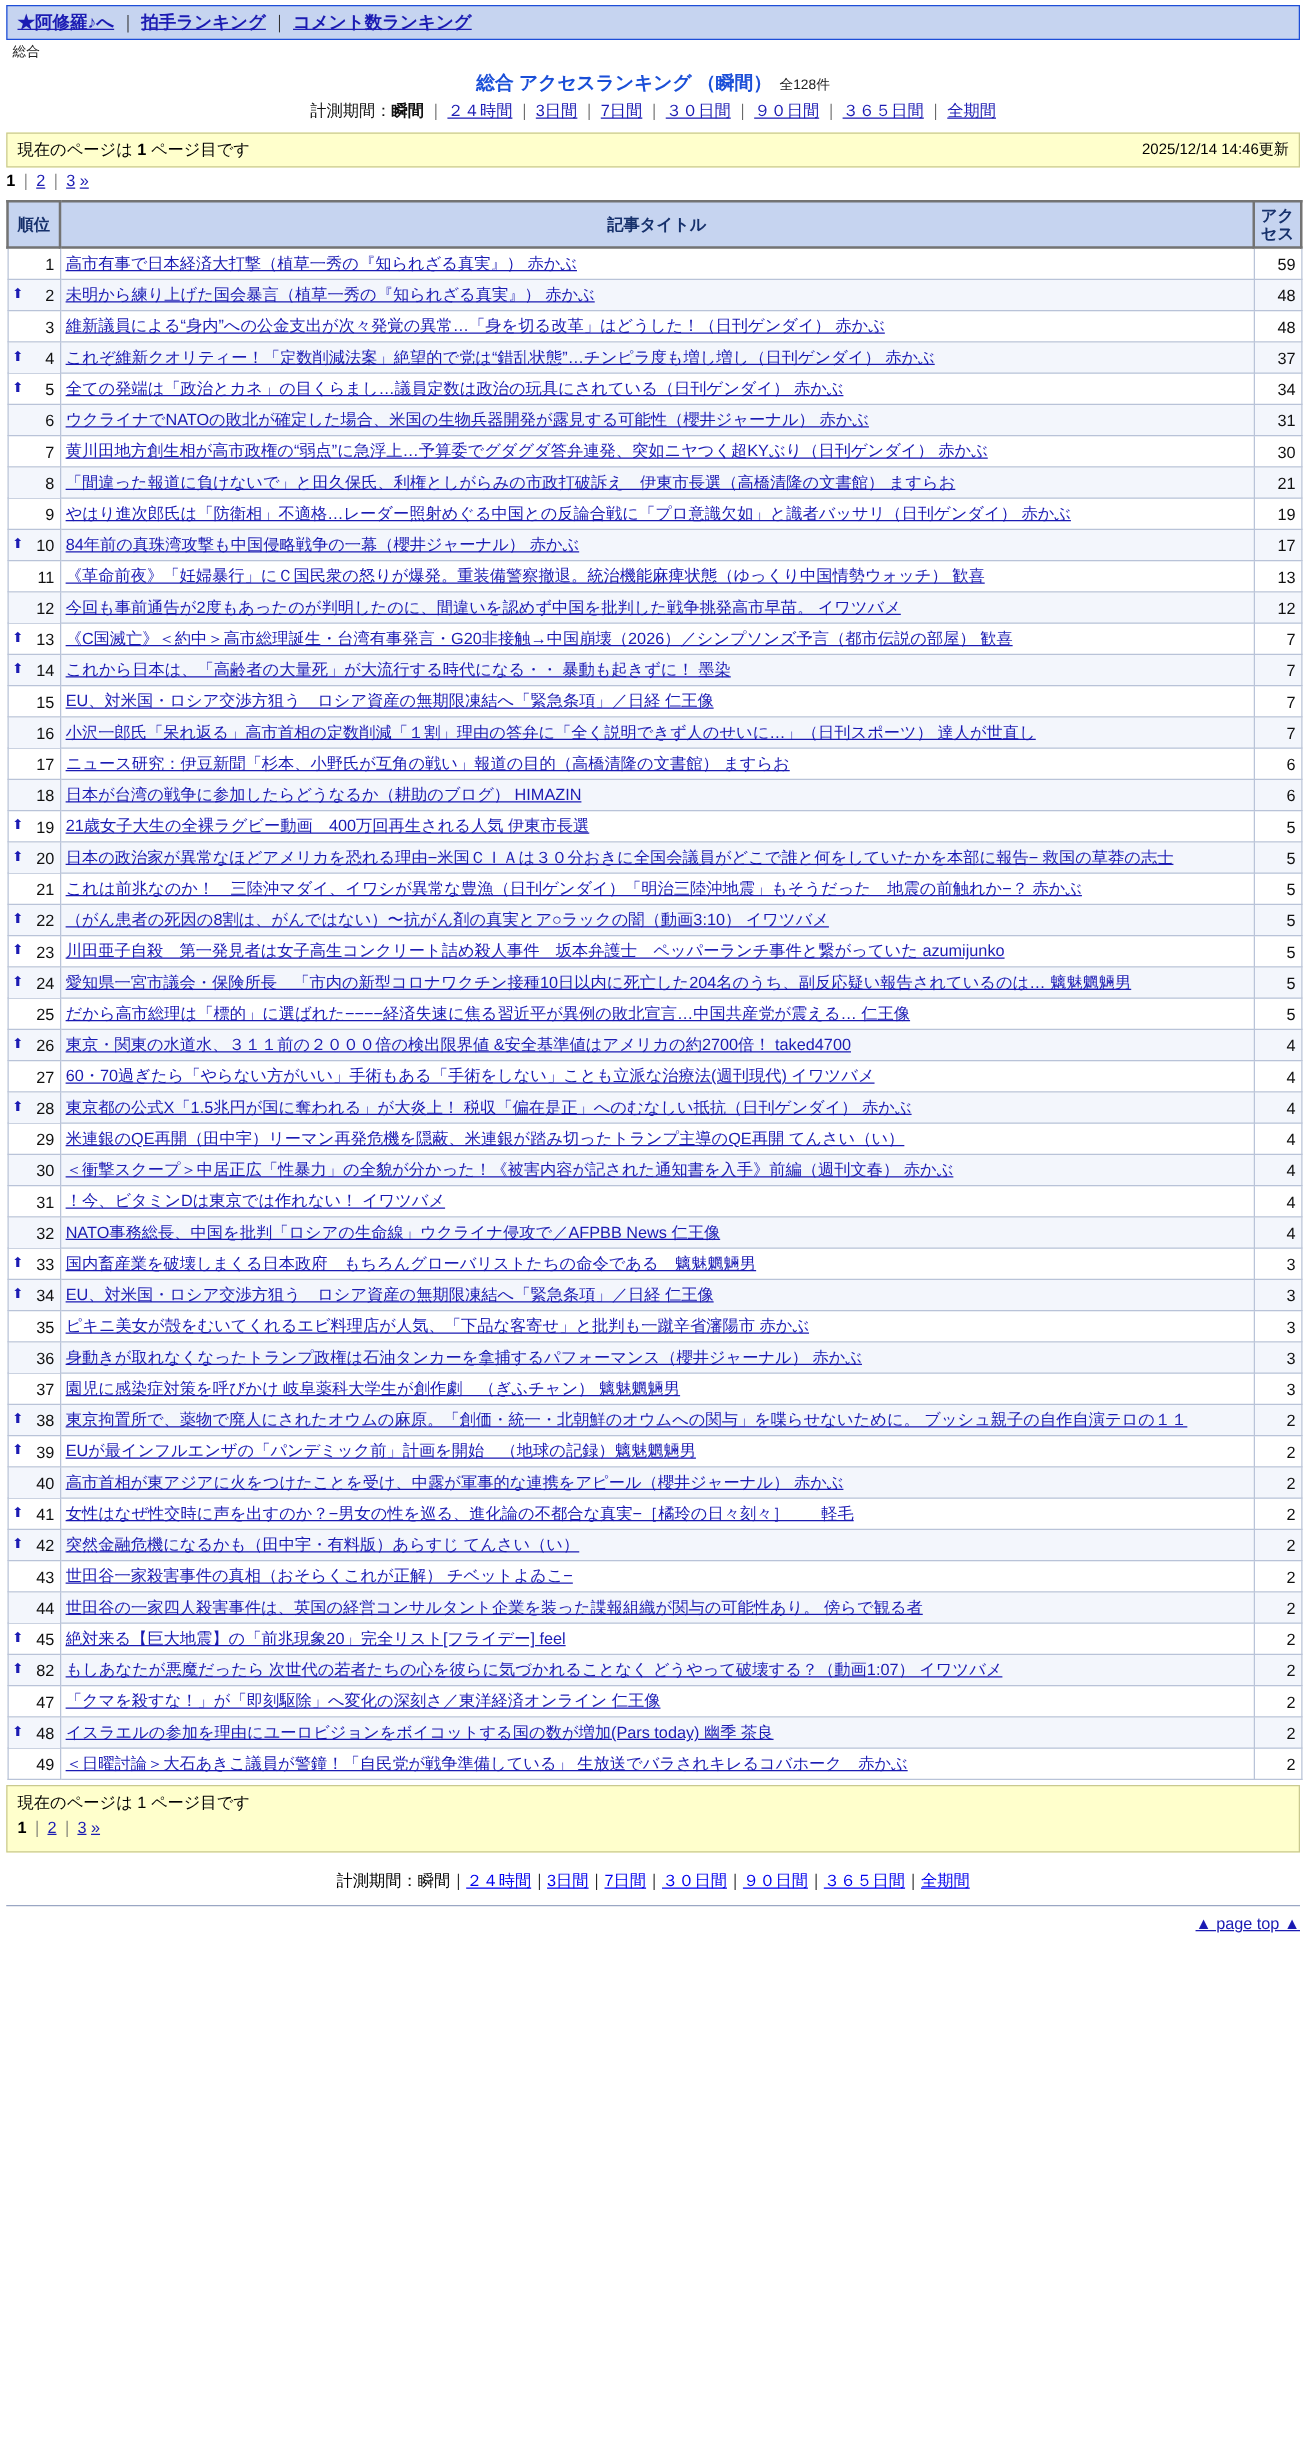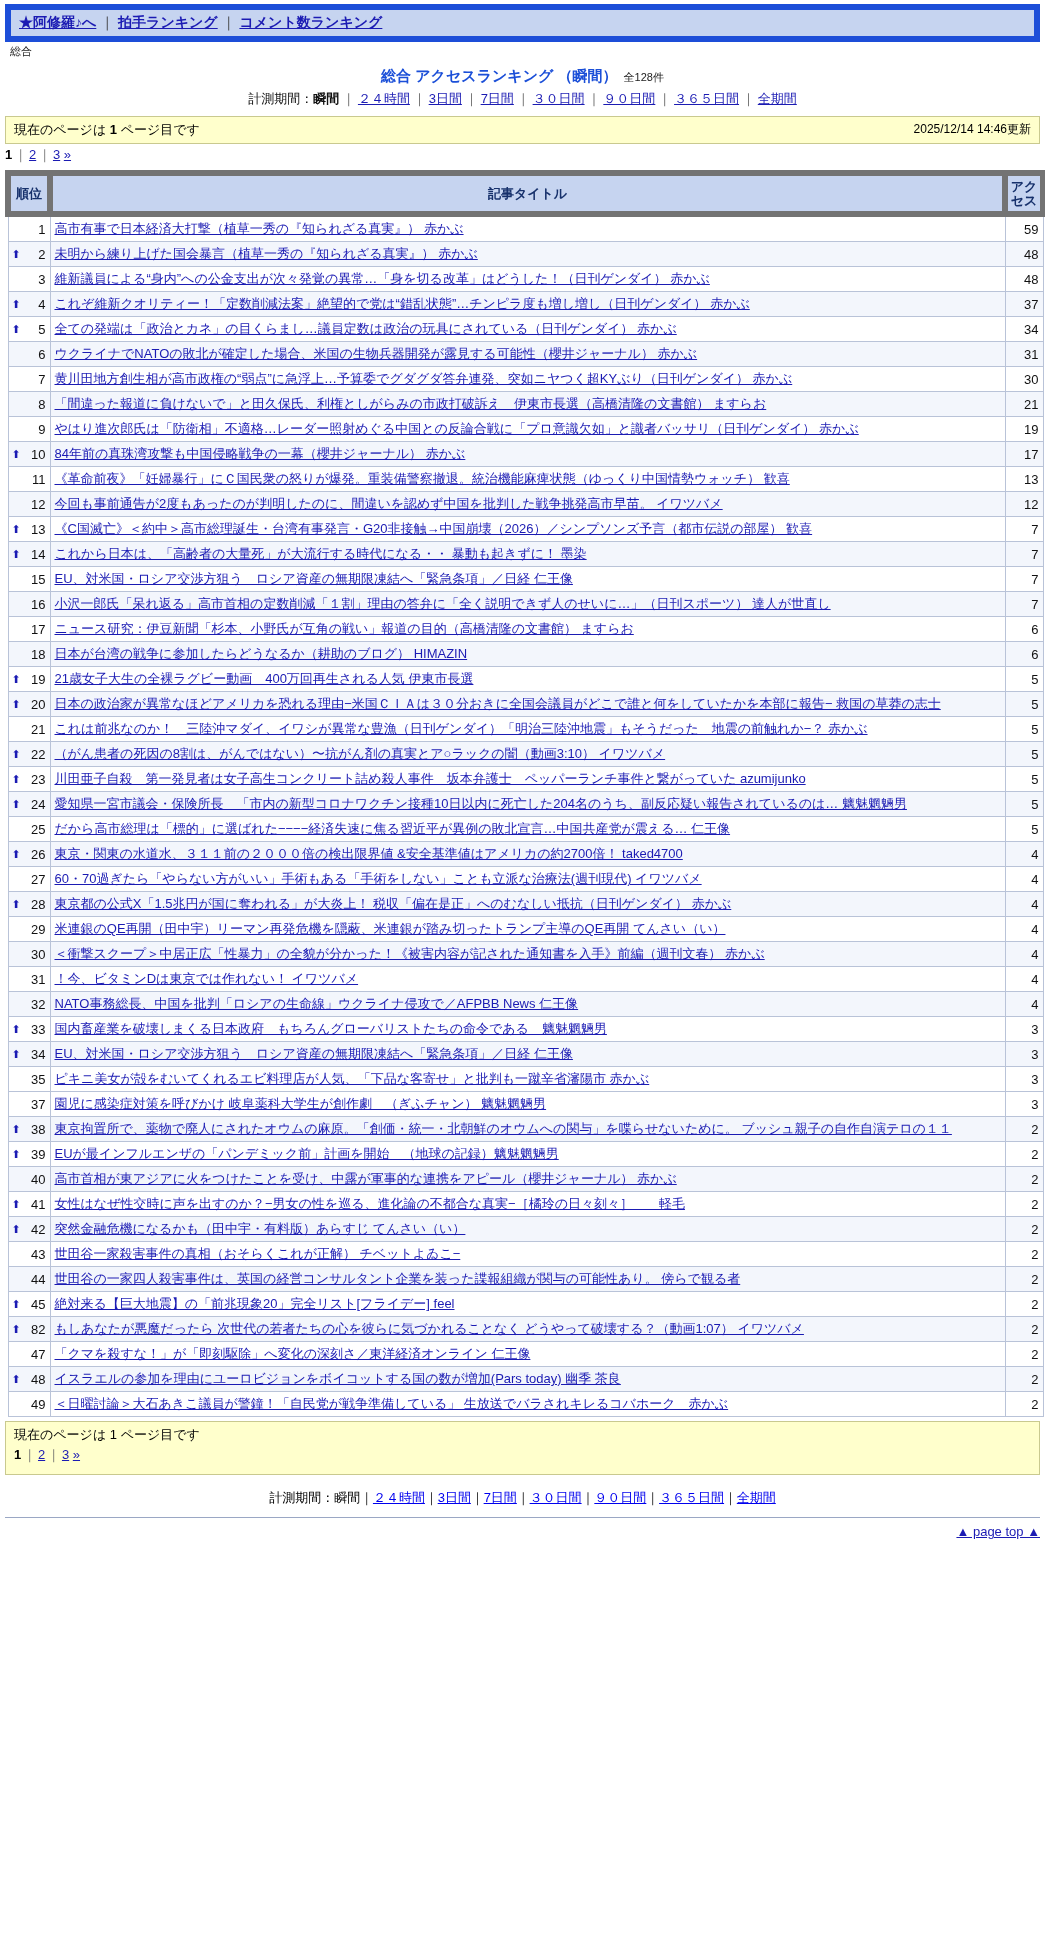--- a/index.html
+++ b/index.html
@@ -11,21 +11,21 @@
   body {
     width: 1045px;
     font-size: 13px;
     color: #000000;
   }
   a { text-decoration: underline; }
 
   
   .topnav {
     background: #c6d4f0;
-    border: 6px solid #1d4ed8;
+    border: 1px solid #1d4ed8;
     margin: 4px 5px 2px 5px;
     padding: 4px 8px;
     font-size: 14px;
     font-weight: bold;
     color: #1b1bb3;
   }
   .topnav span.sep { color: #333; font-weight: normal; padding: 0 4px; }
   .topnav a { color: #1b1bb3; }
 
   .crumb {
@@ -73,21 +73,21 @@
 
   
   table.rank {
     border-collapse: collapse;
     width: 1035px;
     margin: 0 5px;
     table-layout: fixed;
   }
   table.rank th {
     background: #c6d4f0;
-    border: 6px solid #737373;
+    border: 2px solid #737373;
     color: #16306b;
     font-size: 13px;
     font-weight: bold;
     padding: 4px 2px;
     text-align: center;
   }
   table.rank td {
     border: 1px solid #b9c3d8;
     padding: 3px 4px;
     font-size: 13px;
@@ -355,20 +355,25 @@
       <tr class="alt">
         <td class="rank"><span class="up">⬆</span><span>34</span></td>
         <td class="title"><a href="#">EU、対米国・ロシア交渉方狙う　ロシア資産の無期限凍結へ「緊急条項」／日経 仁王像</a></td>
         <td class="acc">3</td>
       </tr>
       <tr>
         <td class="rank"><span>35</span></td>
         <td class="title"><a href="#">ピキニ美女が殻をむいてくれるエビ料理店が人気、「下品な客寄せ」と批判も一蹴辛省瀋陽市 赤かぶ</a></td>
         <td class="acc">3</td>
       </tr>
+      <tr class="alt">
+        <td class="rank"><span>36</span></td>
+        <td class="title"><a href="#">身動きが取れなくなったトランプ政権は石油タンカーを拿捕するパフォーマンス（櫻井ジャーナル） 赤かぶ</a></td>
+        <td class="acc">3</td>
+      </tr>
       <tr>
         <td class="rank"><span>37</span></td>
         <td class="title"><a href="#">園児に感染症対策を呼びかけ 岐阜薬科大学生が創作劇　（ぎふチャン） 魑魅魍魎男</a></td>
         <td class="acc">3</td>
       </tr>
       <tr class="alt">
         <td class="rank"><span class="up">⬆</span><span>38</span></td>
         <td class="title"><a href="#">東京拘置所で、薬物で廃人にされたオウムの麻原。「創価・統一・北朝鮮のオウムへの関与」を喋らせないために。 ブッシュ親子の自作自演テロの１１</a></td>
         <td class="acc">2</td>
       </tr>

